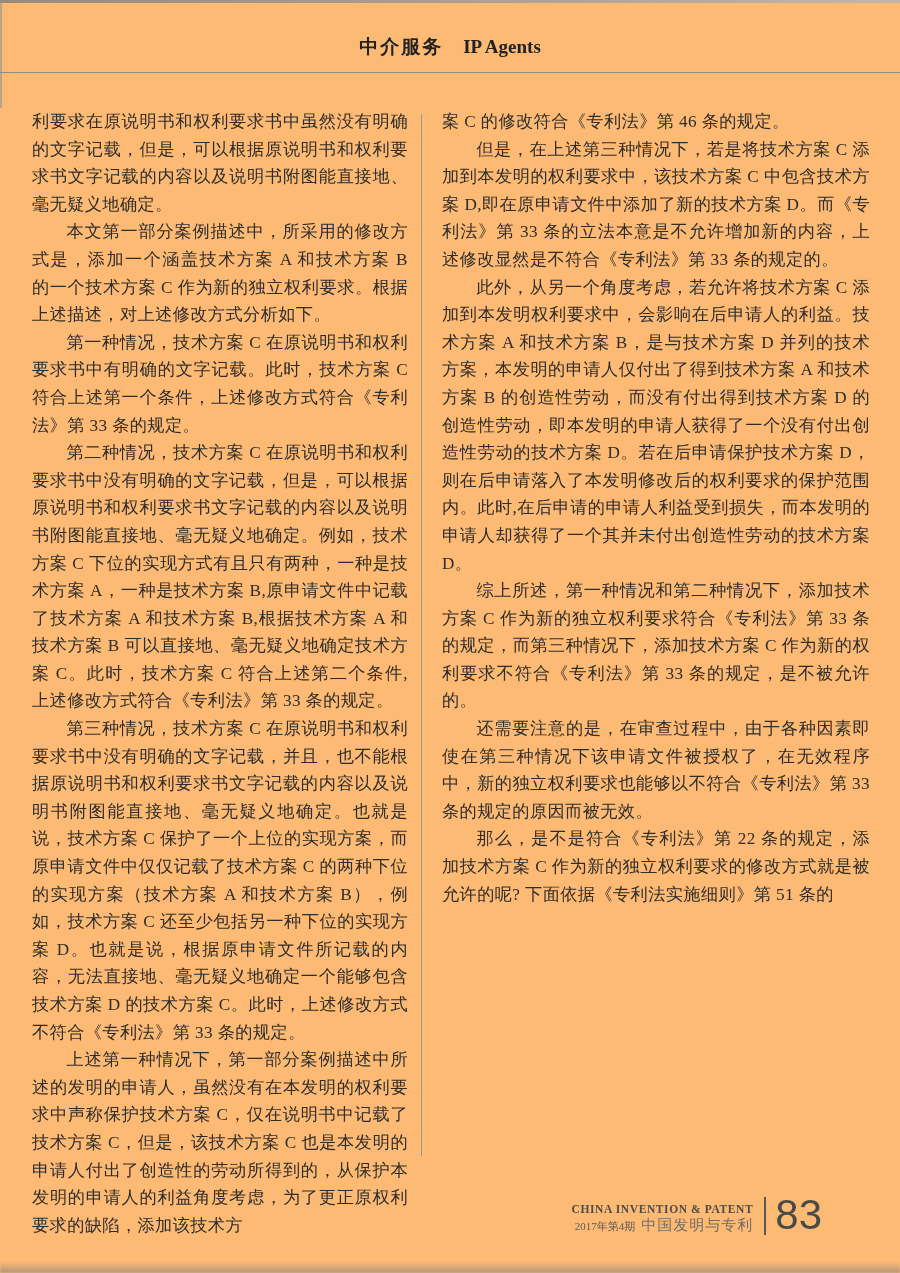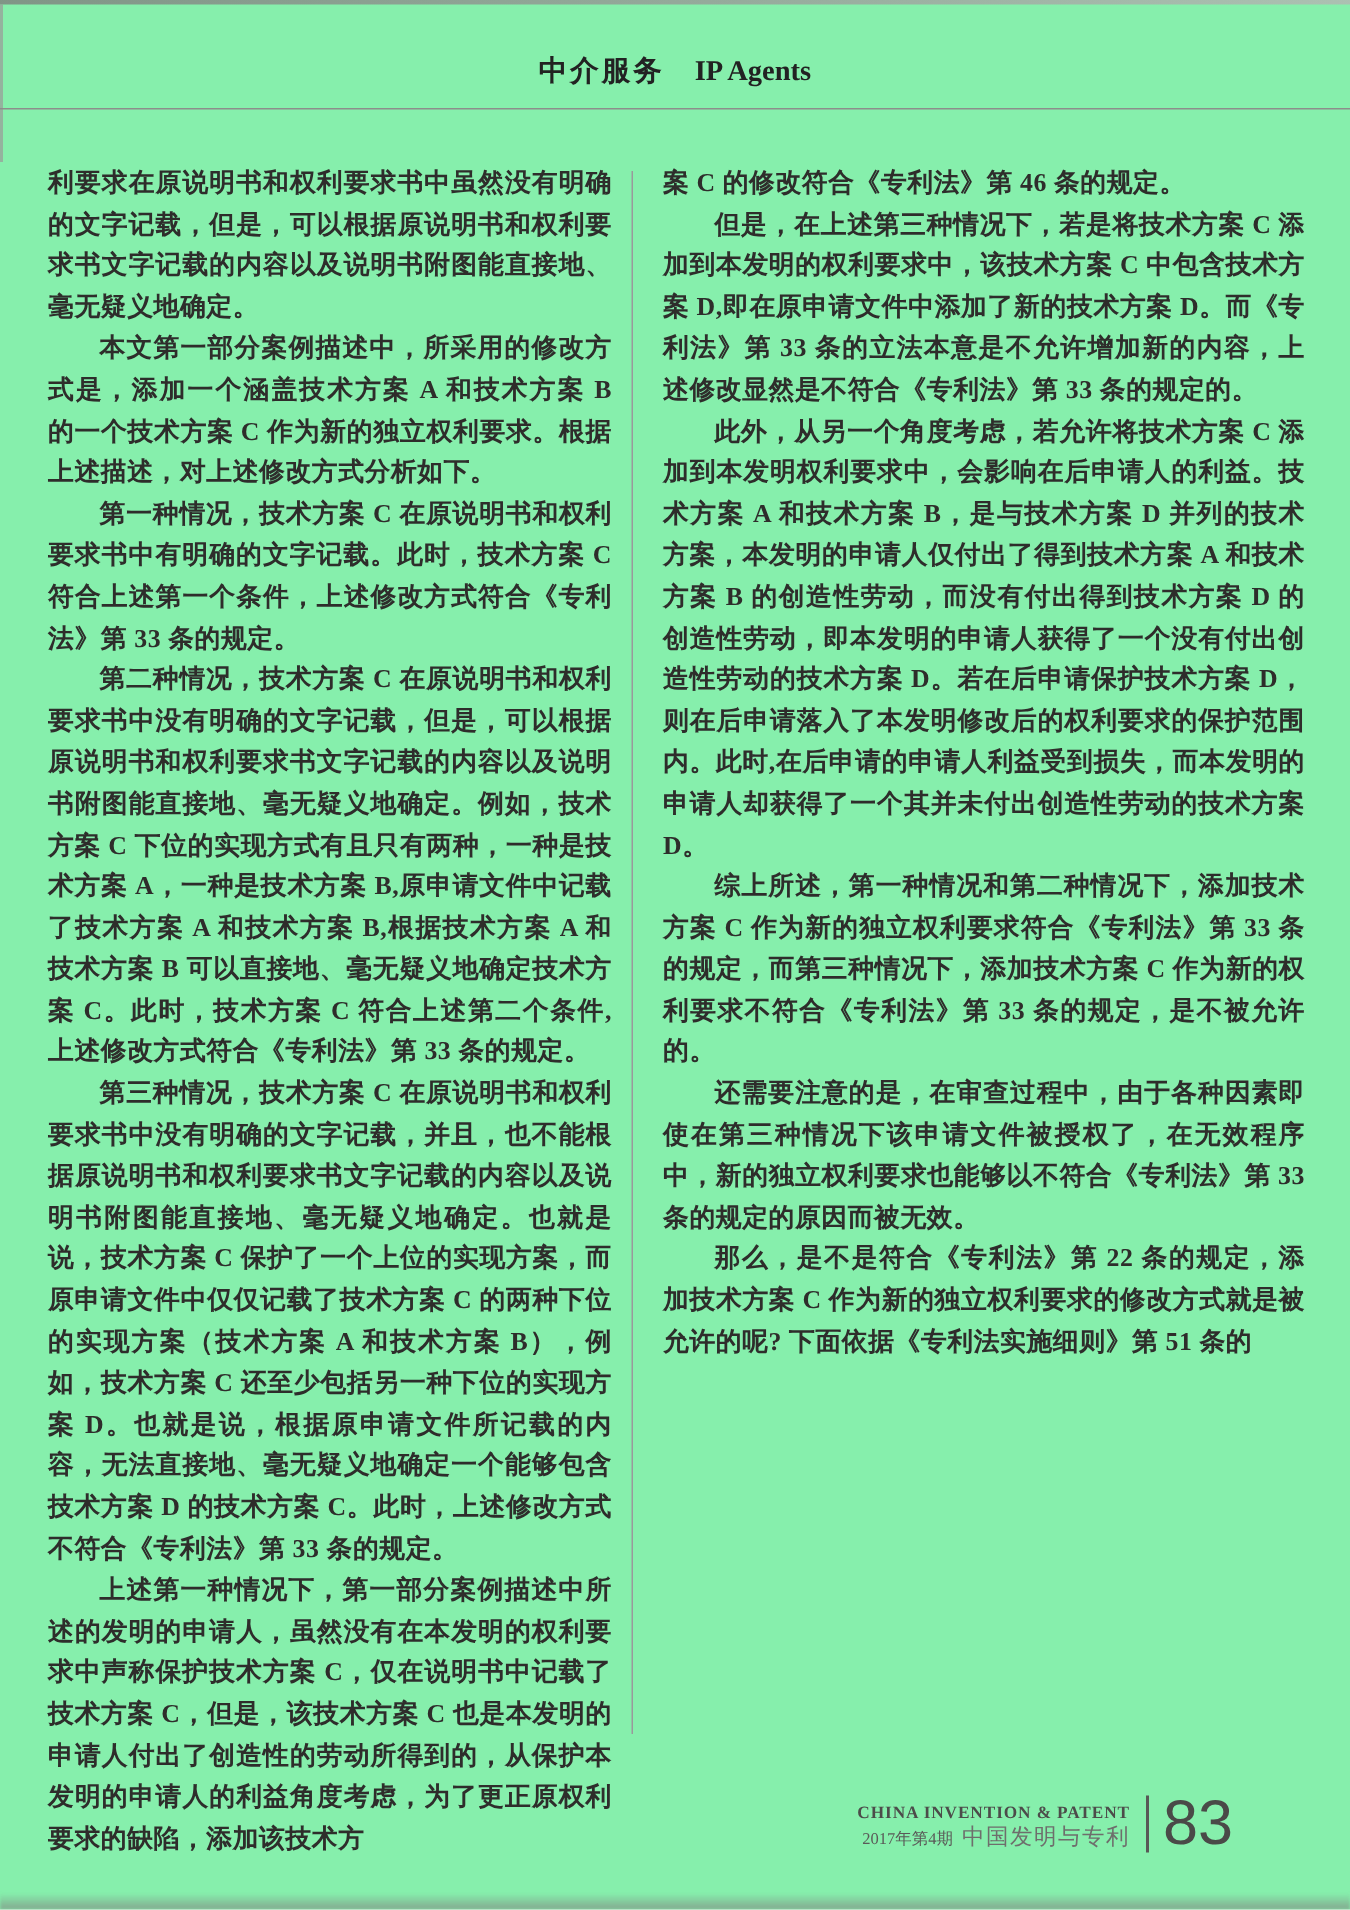--- a/index.html
+++ b/index.html
@@ -5,21 +5,21 @@
   html, body {
     margin: 0;
     padding: 0;
     background: #e9e9e7;
   }
   .page {
     position: relative;
     width: 900px;
     height: 1273px;
     margin: 0 auto;
-    background: #86efac;
+    background: #fdba74;
     overflow: hidden;
     font-family: "Liberation Serif", serif;
     color: #2e2d2b;
   }
   
   .scan-edge-top {
     position: absolute; top: 0; left: 0; width: 100%; height: 3px;
     background: linear-gradient(to right, #7f7f7d, #9a9a98 55%, #b5b5b3);
     opacity: .8;
   }
@@ -47,21 +47,21 @@
   }
   .header-rule {
     position: absolute; top: 72px; left: 0; width: 100%; height: 1px;
     background: #8d8d8b;
   }
   
   .columns {
     position: absolute; top: 100px; left: 32px; right: 30px;
     display: flex; align-items: flex-start;
   }
-  .col { box-sizing: border-box; padding-top: 8px; font-weight: bold; }
+  .col { box-sizing: border-box; padding-top: 8px; }
   .col-left  { width: 376px; }
   .col-right { flex: 1; }
   .col-divider {
     width: 1px; height: 1042px; background: #99999b;
     margin-left: 13px; margin-right: 20px; margin-top: 14px;
     flex: 0 0 1px;
   }
   .col p {
     margin: 0;
     font-size: 17.2px;

